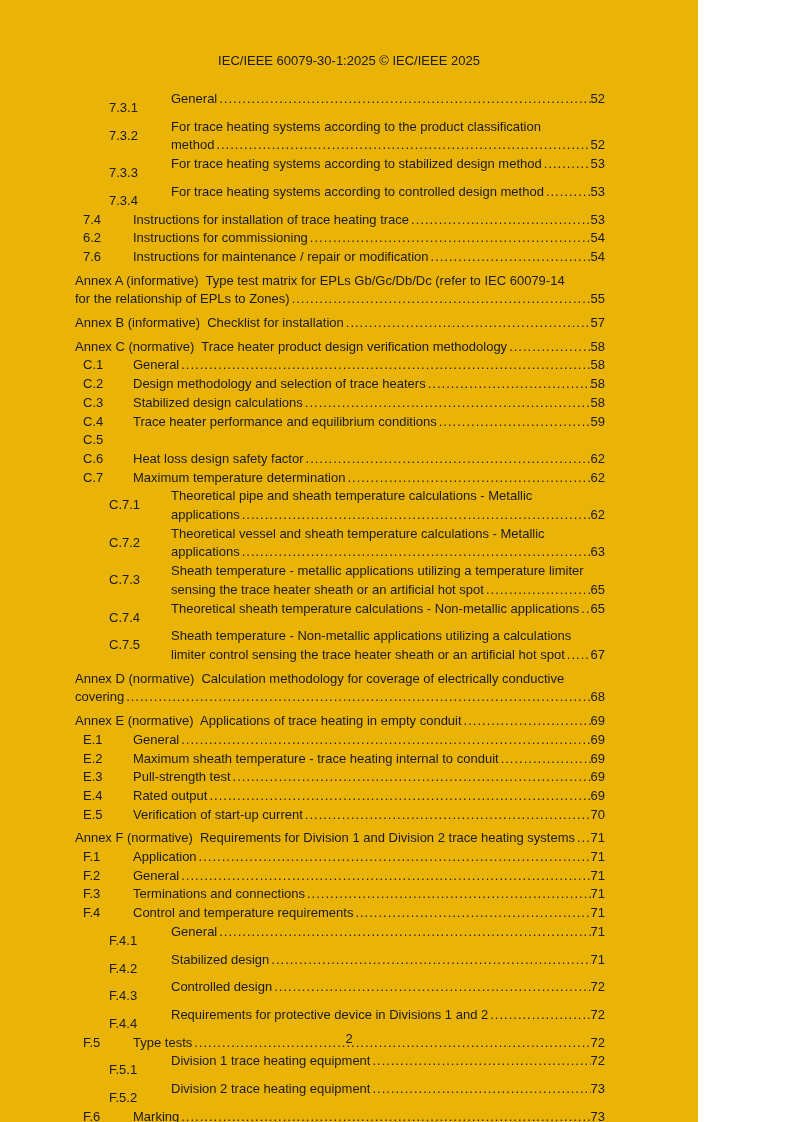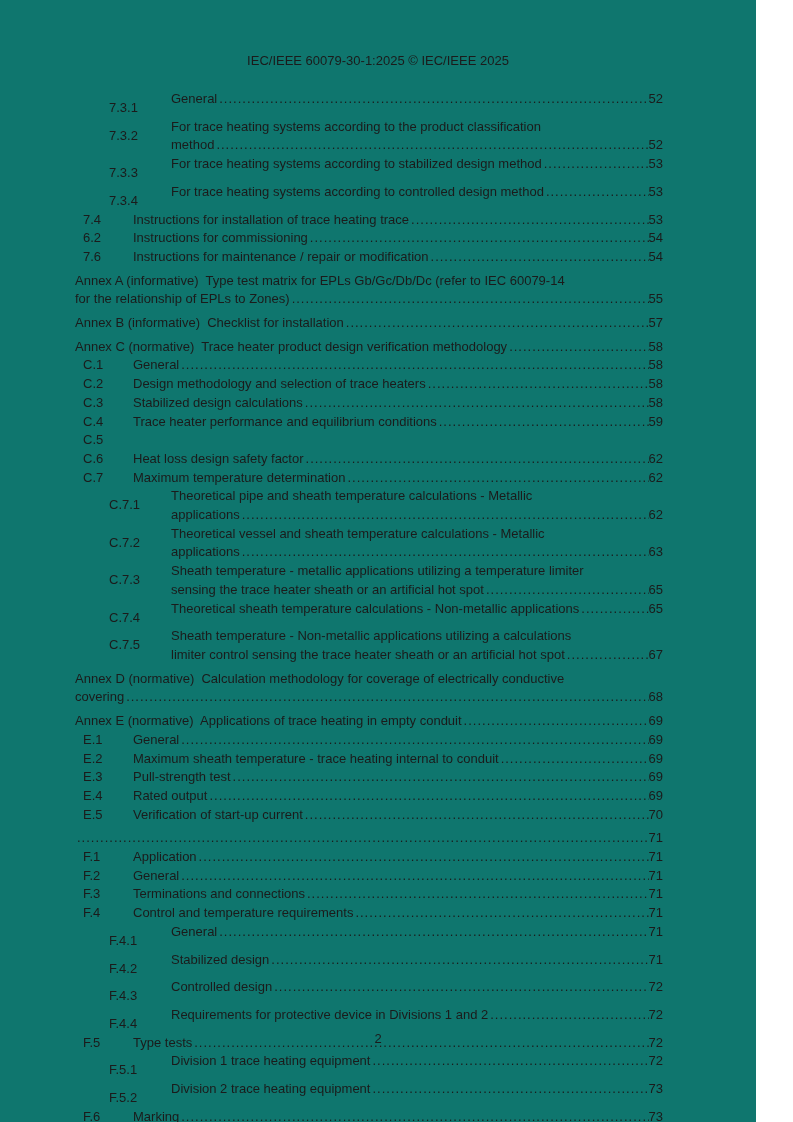--- a/index.html
+++ b/index.html
@@ -1,20 +1,20 @@
 <!DOCTYPE html>
 <html><head>
 <meta charset="utf-8">
 <style>
   html, body { margin: 0; padding: 0; background: #ffffff; }
   .page {
     position: relative;
-    width: 756px;
+    width: 698px;
     height: 1122px;
-    background: #0f766e;
+    background: #eab308;
     font-family: "Liberation Sans", sans-serif;
     font-size: 13px;
     color: #1b1b1b;
     overflow: hidden;
   }
   .header {
     padding-top: 53px;
     text-align: center;
     line-height: 16px;
     white-space: pre;
@@ -231,21 +231,21 @@
         </div>
       </div>
       <div class="toc-entry level1">
         <span class="toc-num">E.5</span>
         <div class="toc-body">
           <div class="toc-line last"><span class="toc-text">Verification of start-up current</span><span class="toc-leader"></span><span class="toc-page">70</span></div>
         </div>
       </div>
       <div class="toc-entry level0 annex">
         <div class="toc-body">
-          <div class="toc-line last"><span class="toc-leader"></span><span class="toc-page">71</span></div>
+          <div class="toc-line last"><span class="toc-text">Annex F (normative)  Requirements for Division 1 and Division 2 trace heating systems</span><span class="toc-leader"></span><span class="toc-page">71</span></div>
         </div>
       </div>
       <div class="toc-entry level1">
         <span class="toc-num">F.1</span>
         <div class="toc-body">
           <div class="toc-line last"><span class="toc-text">Application</span><span class="toc-leader"></span><span class="toc-page">71</span></div>
         </div>
       </div>
       <div class="toc-entry level1">
         <span class="toc-num">F.2</span>

